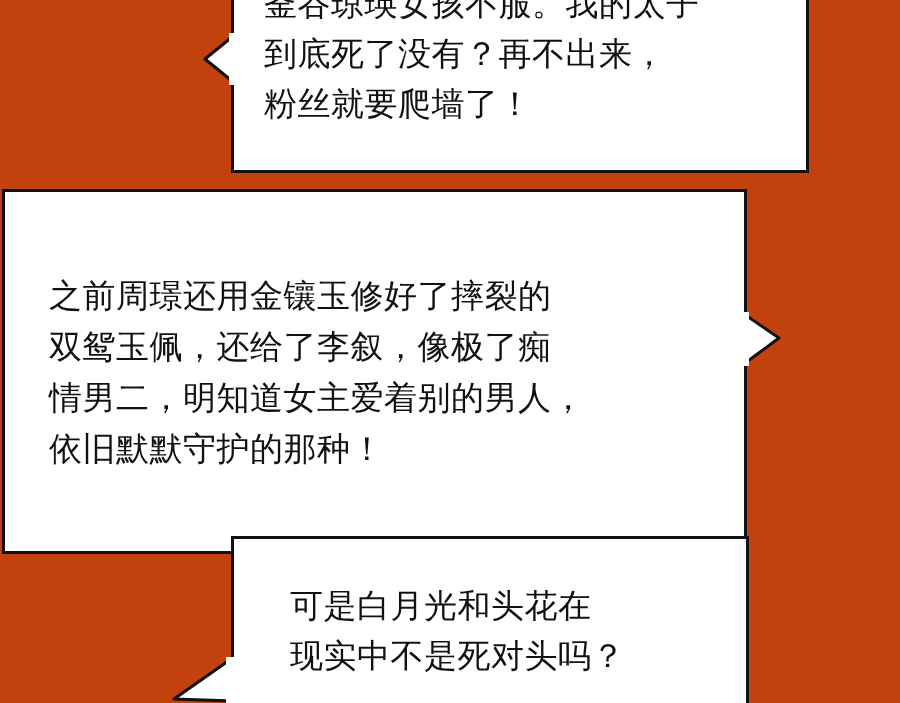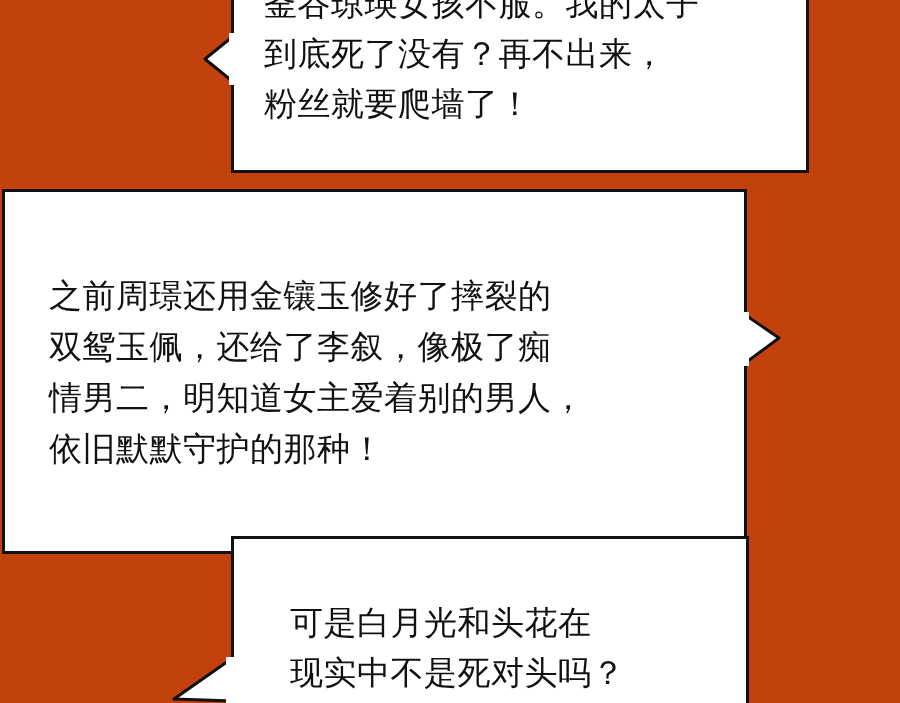--- a/index.html
+++ b/index.html
@@ -87,21 +87,21 @@
     top: 536px;
     width: 518px;
     height: 200px;
   }
   #bubble-3 .text {
     font-size: 33px;
     line-height: 50px;
     padding: 0 24px 0 56px;
     letter-spacing: 0.5px;
     align-self: flex-start;
-    margin-top: 59px;
+    margin-top: 42px;
   }
   
   #tail-3 {
     position: absolute;
     left: 172px;
     top: 657px;
     width: 64px;
     height: 46px;
   }
 </style>

